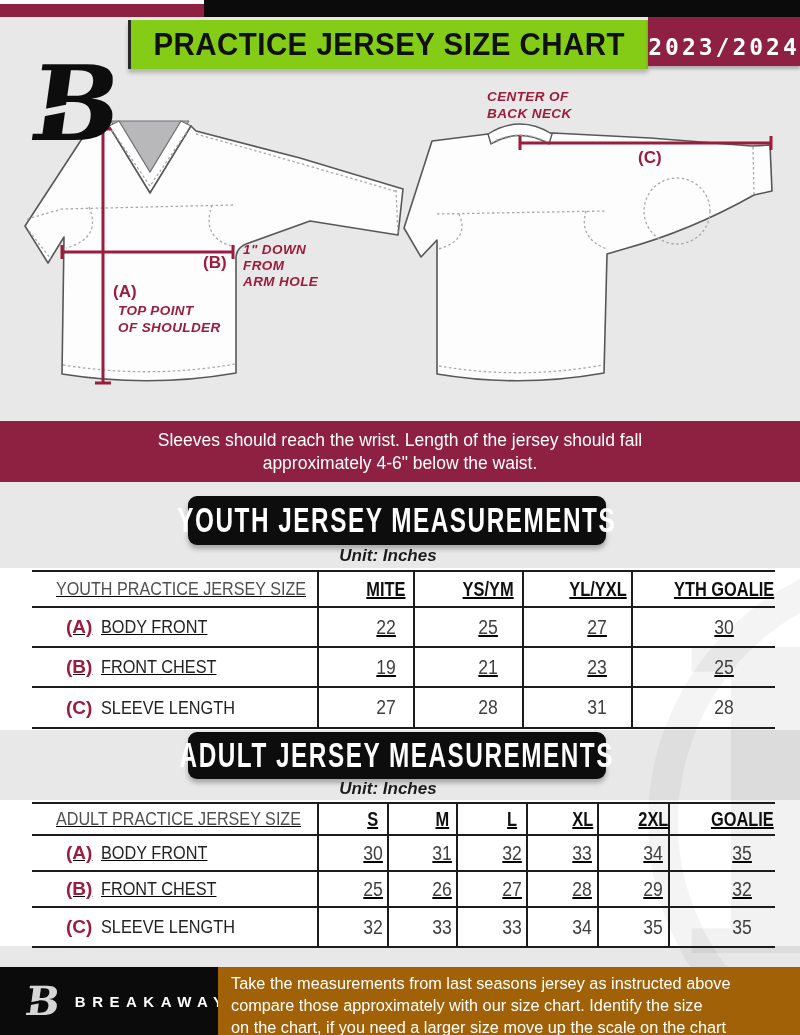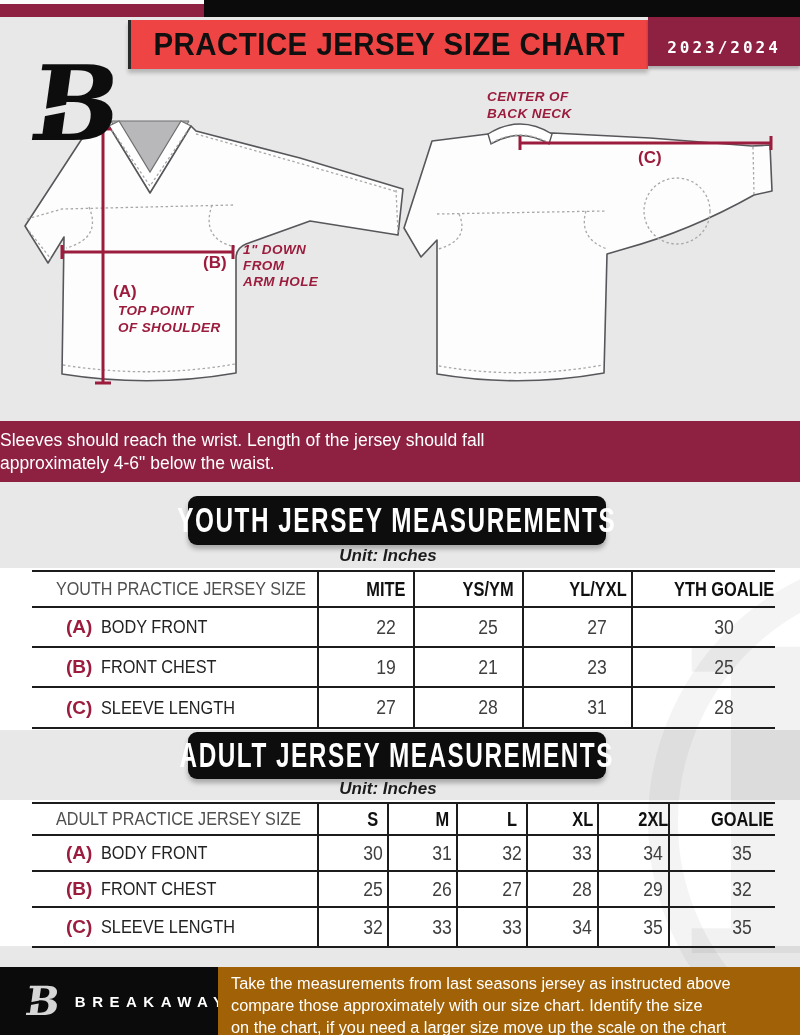--- a/index.html
+++ b/index.html
@@ -5,40 +5,40 @@
   * { margin:0; padding:0; box-sizing:border-box; }
   body { background:#cfcfcf; font-family:"Liberation Sans", sans-serif; }
   .page { position:relative; width:800px; height:1035px; background:#e8e8e8; overflow:hidden; }
 
   
   .top-white  { position:absolute; left:0; top:0; width:204px; height:4px; background:#fbfbfb; }
   .top-maroon { position:absolute; left:0; top:4px; width:204px; height:13px; background:#8e2041; }
   .top-black  { position:absolute; left:204px; top:0; width:596px; height:17px; background:#0b0b0b; }
 
   
-  .title-box { position:absolute; left:128px; top:20px; width:520px; height:49px; background:#ef4444;
+  .title-box { position:absolute; left:128px; top:20px; width:520px; height:49px; background:#84cc16;
                border-left:3px solid #2a2a2a; box-shadow:0 4px 4px rgba(0,0,0,0.22);
                display:flex; align-items:center; justify-content:center; z-index:4; }
   .title-box span { font-size:31px; font-weight:800; color:#101010; letter-spacing:.5px;
                transform:scaleX(.95); white-space:nowrap; }
   .season-box { position:absolute; left:648px; top:17px; width:152px; height:49px; background:#8e2041;
                box-shadow:0 3px 3px rgba(0,0,0,0.25); display:flex; align-items:center; justify-content:center; z-index:4; }
-  .season-box span { font-family:"DejaVu Sans Mono", monospace; font-size:16px; font-weight:700;
+  .season-box span { font-family:"DejaVu Sans Mono", monospace; font-size:23px; font-weight:700;
                color:#fff; letter-spacing:3px; white-space:nowrap;margin-top:11px; }
 
   
   .logo { position:absolute; left:32px; top:52px; width:120px; height:120px; z-index:3; }
   .logo .logo-b { display:block; font-family:"DejaVu Serif", serif; font-weight:bold; font-size:104px;
                line-height:1.0; color:#0d0d0d; transform:skewX(-8deg); }
   .logo .logo-cut { position:absolute; left:-4px; top:56px; width:44px; height:7px; background:#e8e8e8;
                transform:rotate(-11deg); }
 
   
   .notice { position:absolute; left:0; top:421px; width:800px; height:61px; background:#8e2041;
-            display:flex; flex-direction:column; justify-content:center; gap:2px; z-index:2; }
+            display:flex; flex-direction:column; justify-content:center; gap:2px; text-align:center; z-index:2; }
   .notice p { font-size:17.5px; color:#fff; }
 
   
   .white-band { position:absolute; left:0; width:800px; background:#ffffff; z-index:0; }
   #band-youth { top:568px; height:162px; }
   #band-adult { top:800px; height:146px; }
 
   
   .watermark-circle { position:absolute; left:648px; top:552px; width:540px; height:540px; border-radius:50%;
             border:30px solid rgba(0,0,0,0.045); z-index:1; }
@@ -57,21 +57,21 @@
           font-size:17px; font-weight:600; color:#1c1c1c; z-index:2; }
   #youth-unit { top:546px; }
   #adult-unit { top:779px; }
 
   
   .mtable { position:absolute; left:32px; width:743px; display:grid;
             border-top:2px solid #1c1c1c; border-bottom:2px solid #1c1c1c; z-index:2; }
   #youth-table { top:570px; grid-template-columns:285px 96px 109px 109px 144px; grid-template-rows:36px 40px 40px 39px; }
   #adult-table { top:802px; grid-template-columns:285px 70px 69px 70px 71px 71px 107px; grid-template-rows:32px 36px 36px 38px;text-align:center; }
   .cell { display:flex; align-items:center; justify-content:center;padding-left:40px; }
-  .cell.bb { border-bottom:2px solid #1c1c1c; }
+  .cell.bb { border-bottom:2px solid #1c1c1c;text-decoration:underline; }
   .cell.bl { border-left:2px solid #1c1c1c; }
   .hlabel { justify-content:flex-start; padding-left:24px; }
   .hlabel span { color:#4f4f4f; font-size:19px; transform:scaleX(.85); transform-origin:left center; white-space:nowrap; }
   .hcol span { font-weight:700; font-size:20px; color:#101010; transform:scaleX(.82); white-space:nowrap; }
   .rowlab { justify-content:flex-start; padding-left:34px; gap:9px; }
   .rkey { color:#9b1c3d; font-weight:700; font-size:19px; }
   .rname { color:#222; font-size:18.5px; transform:scaleX(.88); transform-origin:left center; white-space:nowrap; }
   .val span { color:#3f3f3f; font-size:20px; transform:scaleX(.88); }
 
   

